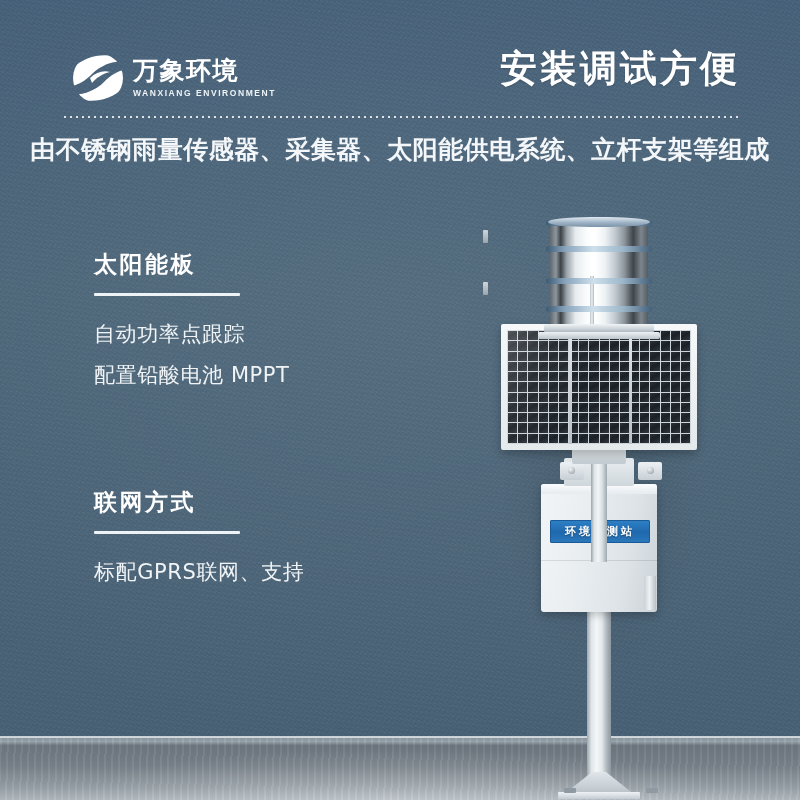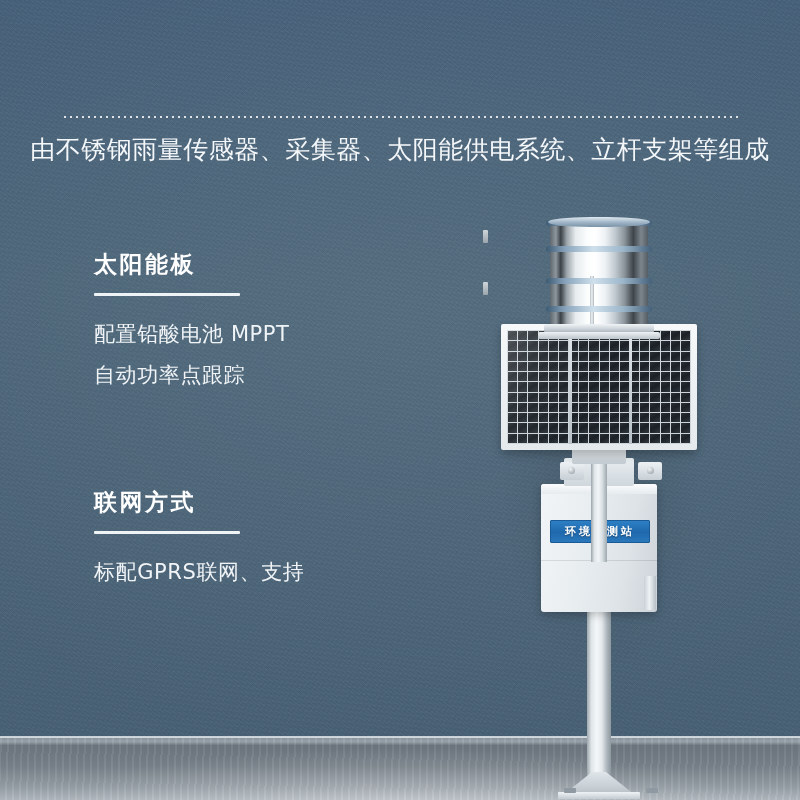--- a/index.html
+++ b/index.html
@@ -45,20 +45,21 @@
   }
   .dotted-rule{
     position:absolute;left:62px;top:116px;width:676px;height:2px;
     background-image:radial-gradient(circle, rgba(255,255,255,0.82) 0.9px, rgba(255,255,255,0) 1.1px);
     background-size:6px 2px;background-repeat:repeat-x;
   }
   .subtitle{
     position:absolute;left:0;right:0;top:133px;text-align:center;
     font-size:25px;color:#f4f7f9;letter-spacing:0.5px;
     font-family:"DejaVu Sans","Liberation Sans",sans-serif;
+    font-weight:bold;
   }
 
   
   .feature{position:absolute;left:94px;}
   .feature.f1{top:252px;}
   .feature.f2{top:490px;}
   .feature-title{
     font-size:23px;font-weight:bold;color:#ffffff;letter-spacing:2.5px;
     font-family:"DejaVu Sans","Liberation Sans",sans-serif;line-height:1.1;
   }
@@ -236,29 +237,52 @@
     pointer-events:none;
   }
 </style>
 </head>
 <body>
 
 <div class="page">
   <div class="wall-texture"></div>
   <div class="wall-shadow"></div>
 
+  <div class="header">
+    <div class="logo-wrap">
+      <div class="logo-mark">
+        <svg viewBox="0 0 52 52" width="52" height="52" aria-hidden="true">
+          <defs>
+            <clipPath id="circClip">
+                <circle cx="26" cy="26" r="25"></circle>
+              </clipPath>
+          </defs>
+          <g clip-path="url(#circClip)">
+            <path d="M-2 20 C 10 2, 40 -2, 54 10 C 44 8, 30 12, 20 22 C 12 30, 4 34, -2 34 Z" fill="#ffffff"></path>
+            <path d="M54 32 C 42 50, 12 54, -2 42 C 8 44, 22 40, 32 30 C 40 22, 48 18, 54 18 Z" fill="#ffffff"></path>
+            <path d="M18 26 C 24 20, 32 18, 38 20 C 30 22, 24 26, 20 31 Z" fill="#ffffff"></path>
+          </g>
+        </svg>
+      </div>
+      <div class="logo-text">
+        <div class="logo-cn">万象环境</div>
+        <div class="logo-en">WANXIANG ENVIRONMENT</div>
+      </div>
+    </div>
+    <div class="hero-title">安装调试方便</div>
+  </div>
 
   <div class="dotted-rule"></div>
   <div class="subtitle">由不锈钢雨量传感器、采集器、太阳能供电系统、立杆支架等组成</div>
 
   <div class="feature f1">
     <div class="feature-title">太阳能板</div>
     <div class="feature-rule"></div>
+    <div class="feature-line">自动功率点跟踪</div>
     <div class="feature-line">配置铅酸电池 MPPT</div>
-    <div class="feature-line">自动功率点跟踪</div>
   </div>
 
   <div class="feature f2">
     <div class="feature-title">联网方式</div>
     <div class="feature-rule"></div>
     <div class="feature-line">标配GPRS联网、支持</div>
   </div>
 
   <div class="floor-skirt"></div>
   <div class="floor">

